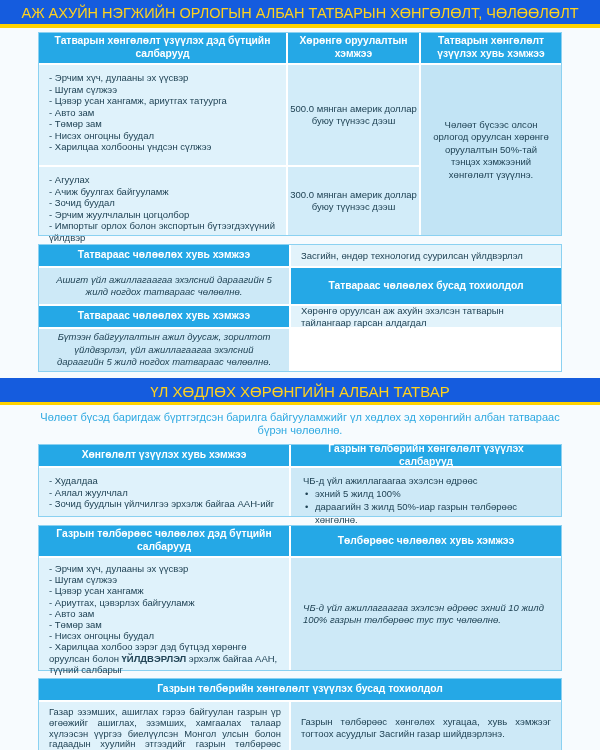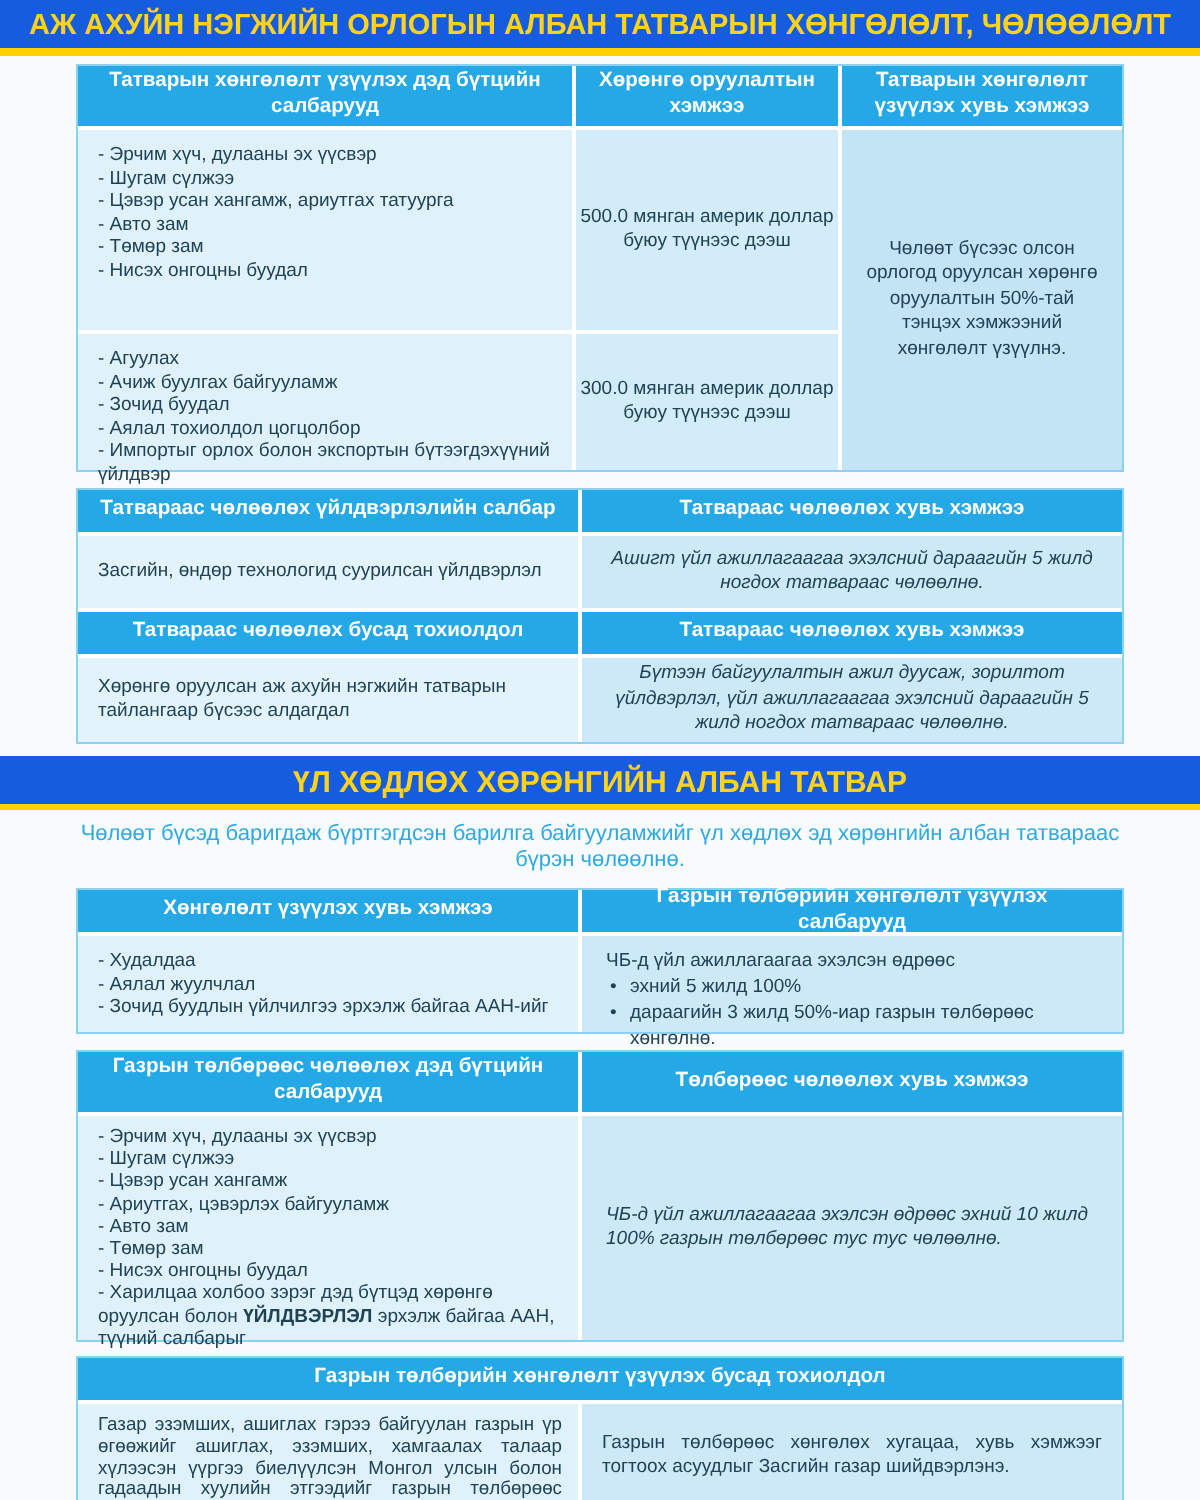--- a/index.html
+++ b/index.html
@@ -4,21 +4,21 @@
 <style>
   * { margin:0; padding:0; box-sizing:border-box; }
   html,body { width:600px; }
   body {
     height:750px; overflow:hidden;
     background:#F7FBFE;
     font-family:"Liberation Sans", sans-serif;
     color:#1F4254;
   }
   .banner {
-    background:#155CDE; color:#FFD21E; font-weight:bold;
+    background:#155CDE; color:#FFD21E; font-weight:normal;
     text-align:center; width:600px;
   }
   .banner1 { height:28px; line-height:27px; font-size:14.5px; border-bottom:4px solid #FFD200; }
   .banner2 { height:27px; line-height:27px; font-size:15px; border-bottom:3px solid #FFD200; margin-top:6px; }
   .subtitle {
     color:#2FA9E1; font-size:11px; text-align:center;
     margin:6px 30px 0; line-height:13px;
   }
   .tbl {
     display:grid; gap:2px; background:#FFFFFF;
@@ -72,42 +72,42 @@
   <div class="hd">Хөрөнгө оруулалтын хэмжээ</div>
   <div class="hd">Татварын хөнгөлөлт үзүүлэх хувь хэмжээ</div>
 
   <div class="list">
       <div>- Эрчим хүч, дулааны эх үүсвэр</div>
       <div>- Шугам сүлжээ</div>
       <div>- Цэвэр усан хангамж, ариутгах татуурга</div>
       <div>- Авто зам</div>
       <div>- Төмөр зам</div>
       <div>- Нисэх онгоцны буудал</div>
+      <div>- Харилцаа холбооны үндсэн сүлжээ</div>
     </div>
   <div class="amt">500.0 мянган америк доллар буюу түүнээс дээш</div>
   <div class="benefit merged">Чөлөөт бүсээс олсон орлогод оруулсан хөрөнгө оруулалтын 50%-тай тэнцэх хэмжээний хөнгөлөлт үзүүлнэ.</div>
 
   <div class="list">
       <div>- Агуулах</div>
       <div>- Ачиж буулгах байгууламж</div>
       <div>- Зочид буудал</div>
-      <div>- Аялал тохиолдол цогцолбор</div>
+      <div>- Эрчим жуулчлалын цогцолбор</div>
       <div>- Импортыг орлох болон экспортын бүтээгдэхүүний үйлдвэр</div>
     </div>
   <div class="amt">300.0 мянган америк доллар буюу түүнээс дээш</div>
 </div>
 
 <div class="tbl t2">
-  <div class="hd">Татвараас чөлөөлөх үйлдвэрлэлийн салбар</div>
   <div class="hd">Татвараас чөлөөлөх хувь хэмжээ</div>
   <div class="cellL">Засгийн, өндөр технологид суурилсан үйлдвэрлэл</div>
   <div class="cellR">Ашигт үйл ажиллагаагаа эхэлсний дараагийн 5 жилд ногдох татвараас чөлөөлнө.</div>
   <div class="hd">Татвараас чөлөөлөх бусад тохиолдол</div>
   <div class="hd">Татвараас чөлөөлөх хувь хэмжээ</div>
-  <div class="cellL">Хөрөнгө оруулсан аж ахуйн нэгжийн татварын тайлангаар бүсээс алдагдал</div>
+  <div class="cellL">Хөрөнгө оруулсан аж ахуйн эхэлсэн татварын тайлангаар гарсан алдагдал</div>
   <div class="cellR">Бүтээн байгуулалтын ажил дуусаж, зорилтот үйлдвэрлэл, үйл ажиллагаагаа эхэлсний дараагийн 5 жилд ногдох татвараас чөлөөлнө.</div>
 </div>
 
 <div class="banner banner2">ҮЛ ХӨДЛӨХ ХӨРӨНГИЙН АЛБАН ТАТВАР</div>
 <div class="subtitle">Чөлөөт бүсэд баригдаж бүртгэгдсэн барилга байгууламжийг үл хөдлөх эд хөрөнгийн албан татвараас бүрэн чөлөөлнө.</div>
 
 <div class="tbl t3">
   <div class="hd">Хөнгөлөлт үзүүлэх хувь хэмжээ</div>
   <div class="hd">Газрын төлбөрийн хөнгөлөлт үзүүлэх салбарууд</div>
   <div class="list">

